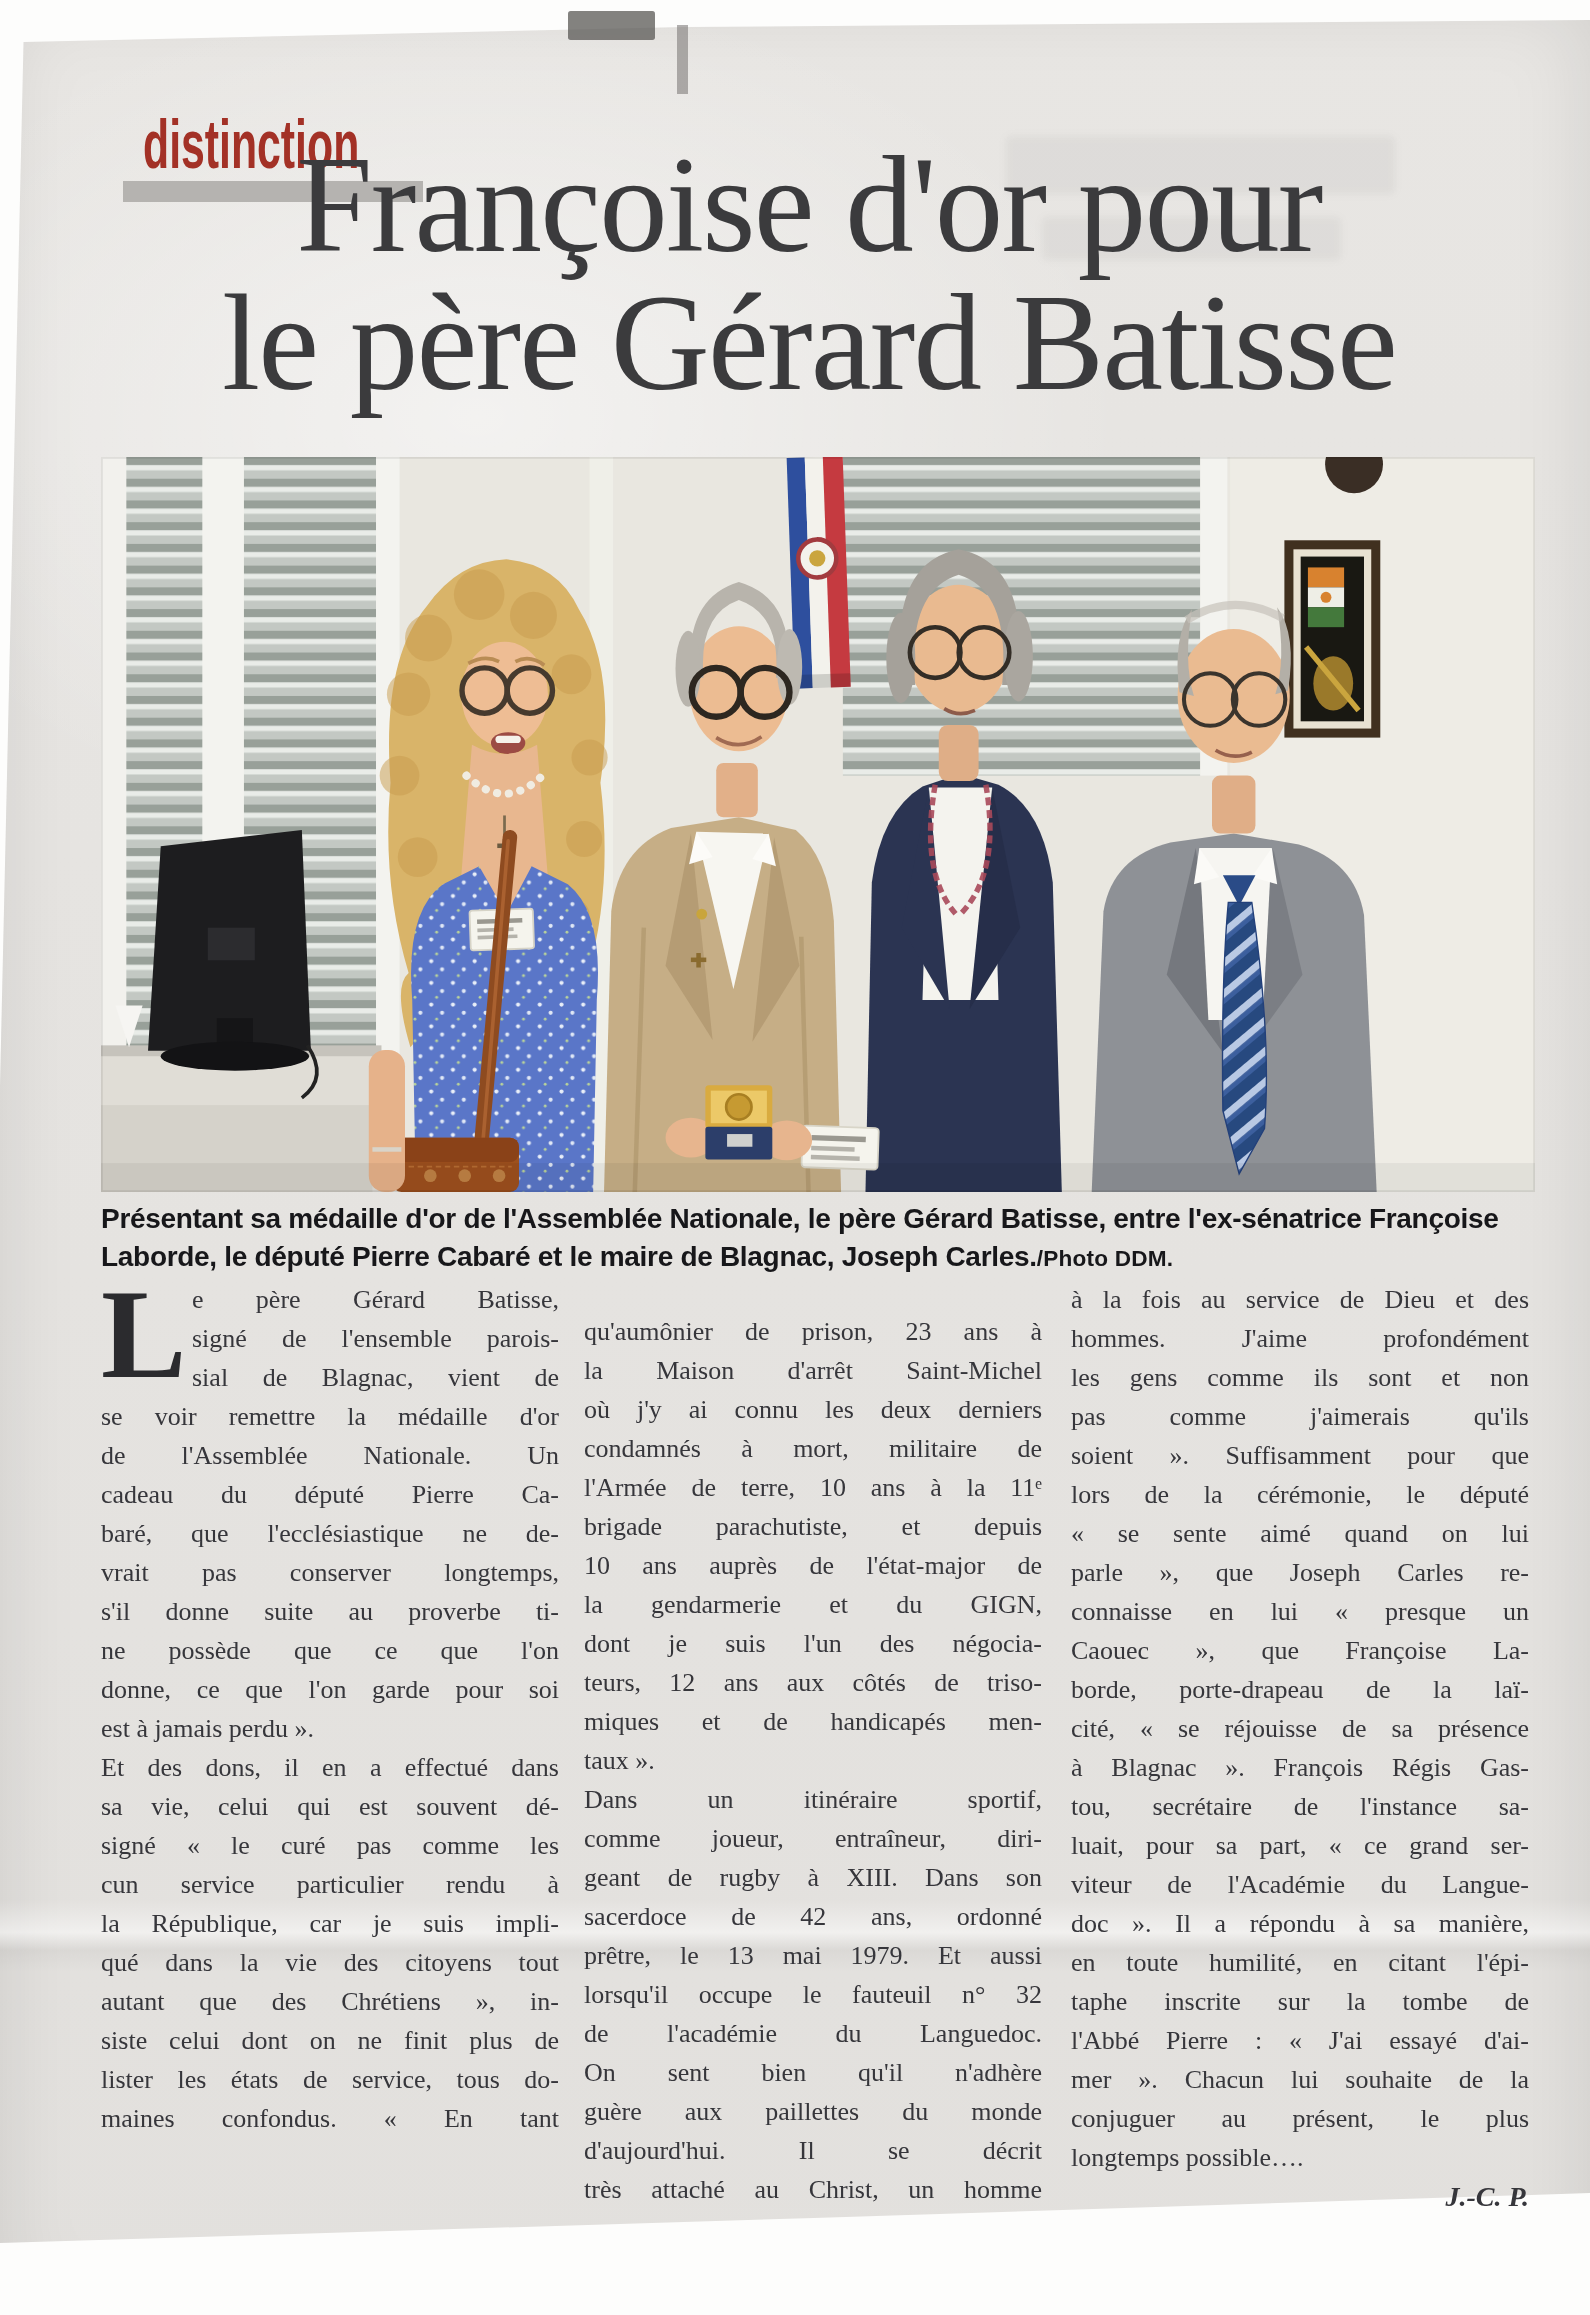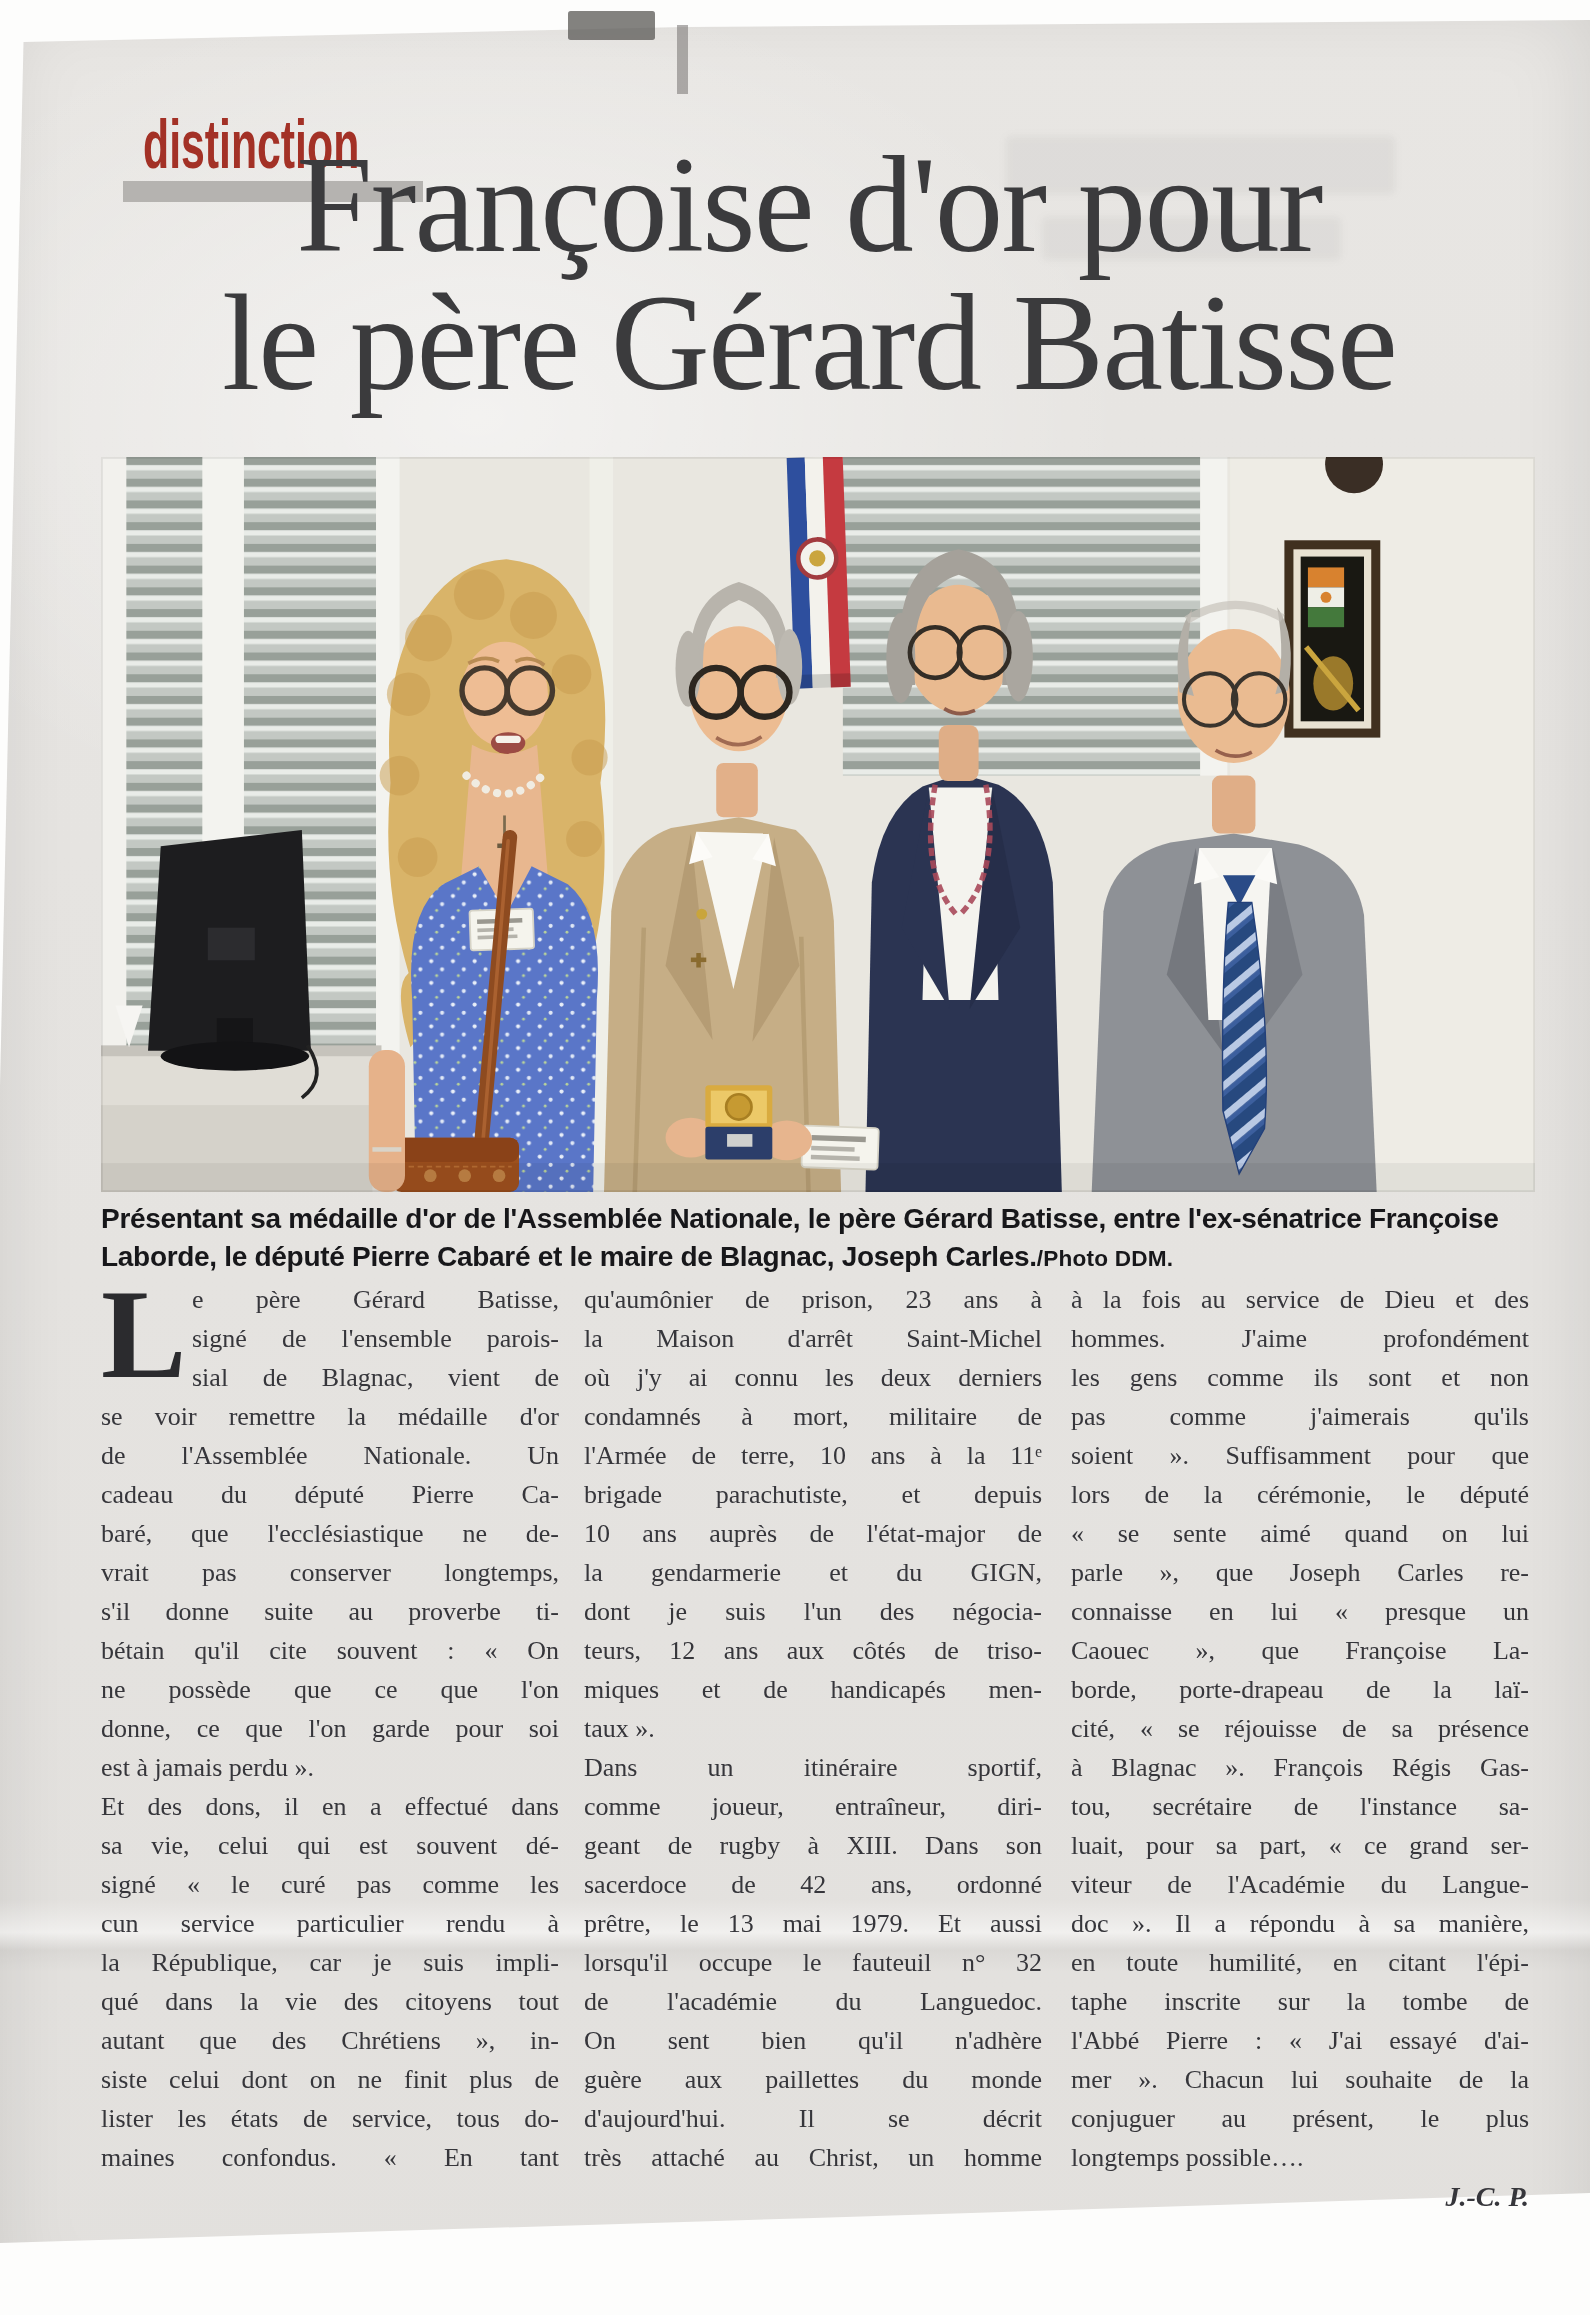--- a/index.html
+++ b/index.html
@@ -32,21 +32,21 @@
   #photo svg{display:block;width:100%;height:100%;}
 
   
   #caption{position:absolute;left:101px;top:1200px;width:1431px;
            font-family:"Liberation Sans","DejaVu Sans",sans-serif;font-weight:700;
            font-size:28px;line-height:38px;color:#17171a;letter-spacing:-0.3px;}
   #caption .credit{font-size:22.6px;letter-spacing:0.2px;}
 
   
   .col{position:absolute;top:1280px;width:458px;overflow:hidden;}
-  #col-0{left:101px;} #col-1{left:584px;} #col-2{left:1071px;}
+  #col-0{left:101px;} #col-1{left:584px;margin-top:32px;} #col-2{left:1071px;}
   .bl{font-size:26px;line-height:39px;color:#36363b;text-align:justify;text-align-last:justify;white-space:nowrap;}
   .bl.end{text-align-last:left;}
   .bl.sig{text-align-last:right;font-weight:700;font-style:italic;font-size:28px;}
   #dropcap{float:left;width:80px;height:114px;font-size:128px;line-height:105px;font-weight:700;
            color:#2b2b2e;margin:1.8px 11px 0 0;}
 </style>
 </head>
 <body>
 
 <div id="page">
@@ -278,21 +278,20 @@
     <div id="dropcap">L</div>
   <div class="bl">e père Gérard Batisse,</div>
       <div class="bl">signé de l'ensemble parois-</div>
       <div class="bl">sial de Blagnac, vient de</div>
       <div class="bl">se voir remettre la médaille d'or</div>
       <div class="bl">de l'Assemblée Nationale. Un</div>
       <div class="bl">cadeau du député Pierre Ca-</div>
       <div class="bl">baré, que l'ecclésiastique ne de-</div>
       <div class="bl">vrait pas conserver longtemps,</div>
       <div class="bl">s'il donne suite au proverbe ti-</div>
-      <div class="bl">bétain qu'il cite souvent : « On</div>
       <div class="bl">ne possède que ce que l'on</div>
       <div class="bl">donne, ce que l'on garde pour soi</div>
       <div class="bl end">est à jamais perdu ».</div>
       <div class="bl">Et des dons, il en a effectué dans</div>
       <div class="bl">sa vie, celui qui est souvent dé-</div>
       <div class="bl">signé « le curé pas comme les</div>
       <div class="bl">cun service particulier rendu à</div>
       <div class="bl">la République, car je suis impli-</div>
       <div class="bl">qué dans la vie des citoyens tout</div>
       <div class="bl">autant que des Chrétiens », in-</div>

